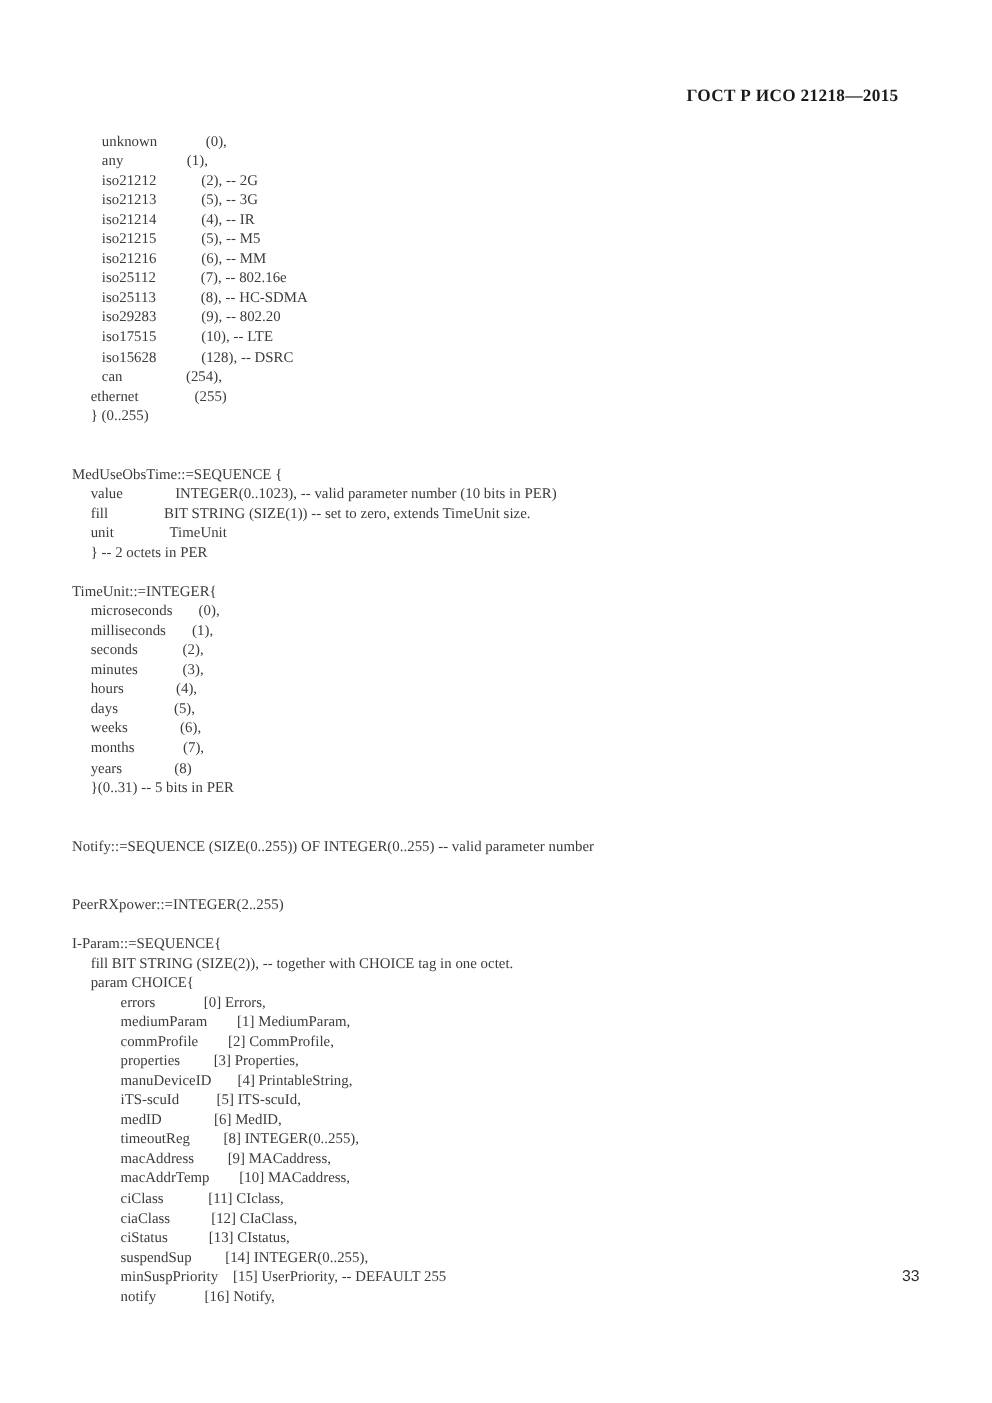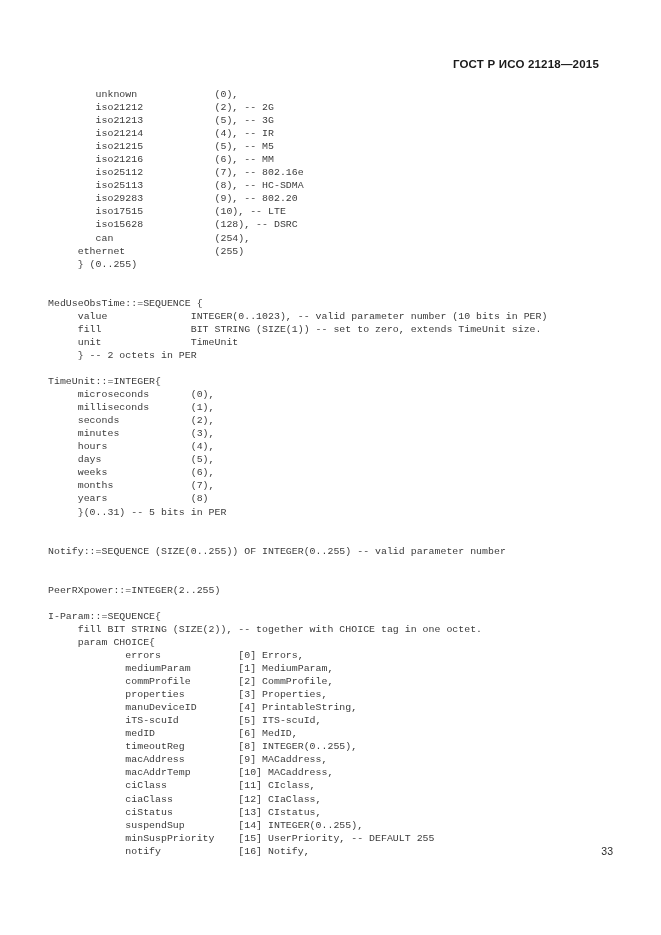--- a/index.html
+++ b/index.html
@@ -16,36 +16,37 @@
   }
   .page {
     position: absolute;
     inset: 0;
     background: #ffffff;
   }
   #doc-header {
     position: absolute;
     top: 58px;
     right: 62px;
-    font-family: Liberation Sans, sans-serif;
+    font-family: Liberation Serif, serif;
     font-size: 11.5px;
     font-weight: bold;
     letter-spacing: 0.2px;
     color: #1a1a1a;
     white-space: nowrap;
   }
   #code-listing {
     position: absolute;
     left: 48px;
     top: 88px;
     width: 600px;
     font-size: 9.9px;
     line-height: 13.05px;
     color: #3b3b3b;
     letter-spacing: 0.02px;
+    font-family: Liberation Serif, serif;
   }
   .code-line {
     white-space: pre;
     height: 13.05px;
     font-size: 9.9px;
   }
   .code-line.blank {
     height: 13.05px;
   }
   #page-number {
@@ -59,20 +60,21 @@
 </style>
 </head>
 <body>
 
 <div class="page">
 
   <div id="doc-header">ГОСТ Р ИСО 21218—2015</div>
 
   <div id="code-listing">
       <div class="code-line">        unknown             (0),</div>
+      <div class="code-line">        any                 (1),</div>
       <div class="code-line">        iso21212            (2), -- 2G</div>
       <div class="code-line">        iso21213            (5), -- 3G</div>
       <div class="code-line">        iso21214            (4), -- IR</div>
       <div class="code-line">        iso21215            (5), -- M5</div>
       <div class="code-line">        iso21216            (6), -- MM</div>
       <div class="code-line">        iso25112            (7), -- 802.16e</div>
       <div class="code-line">        iso25113            (8), -- HC-SDMA</div>
       <div class="code-line">        iso29283            (9), -- 802.20</div>
       <div class="code-line">        iso17515            (10), -- LTE</div>
       <div class="code-line">        iso15628            (128), -- DSRC</div>

